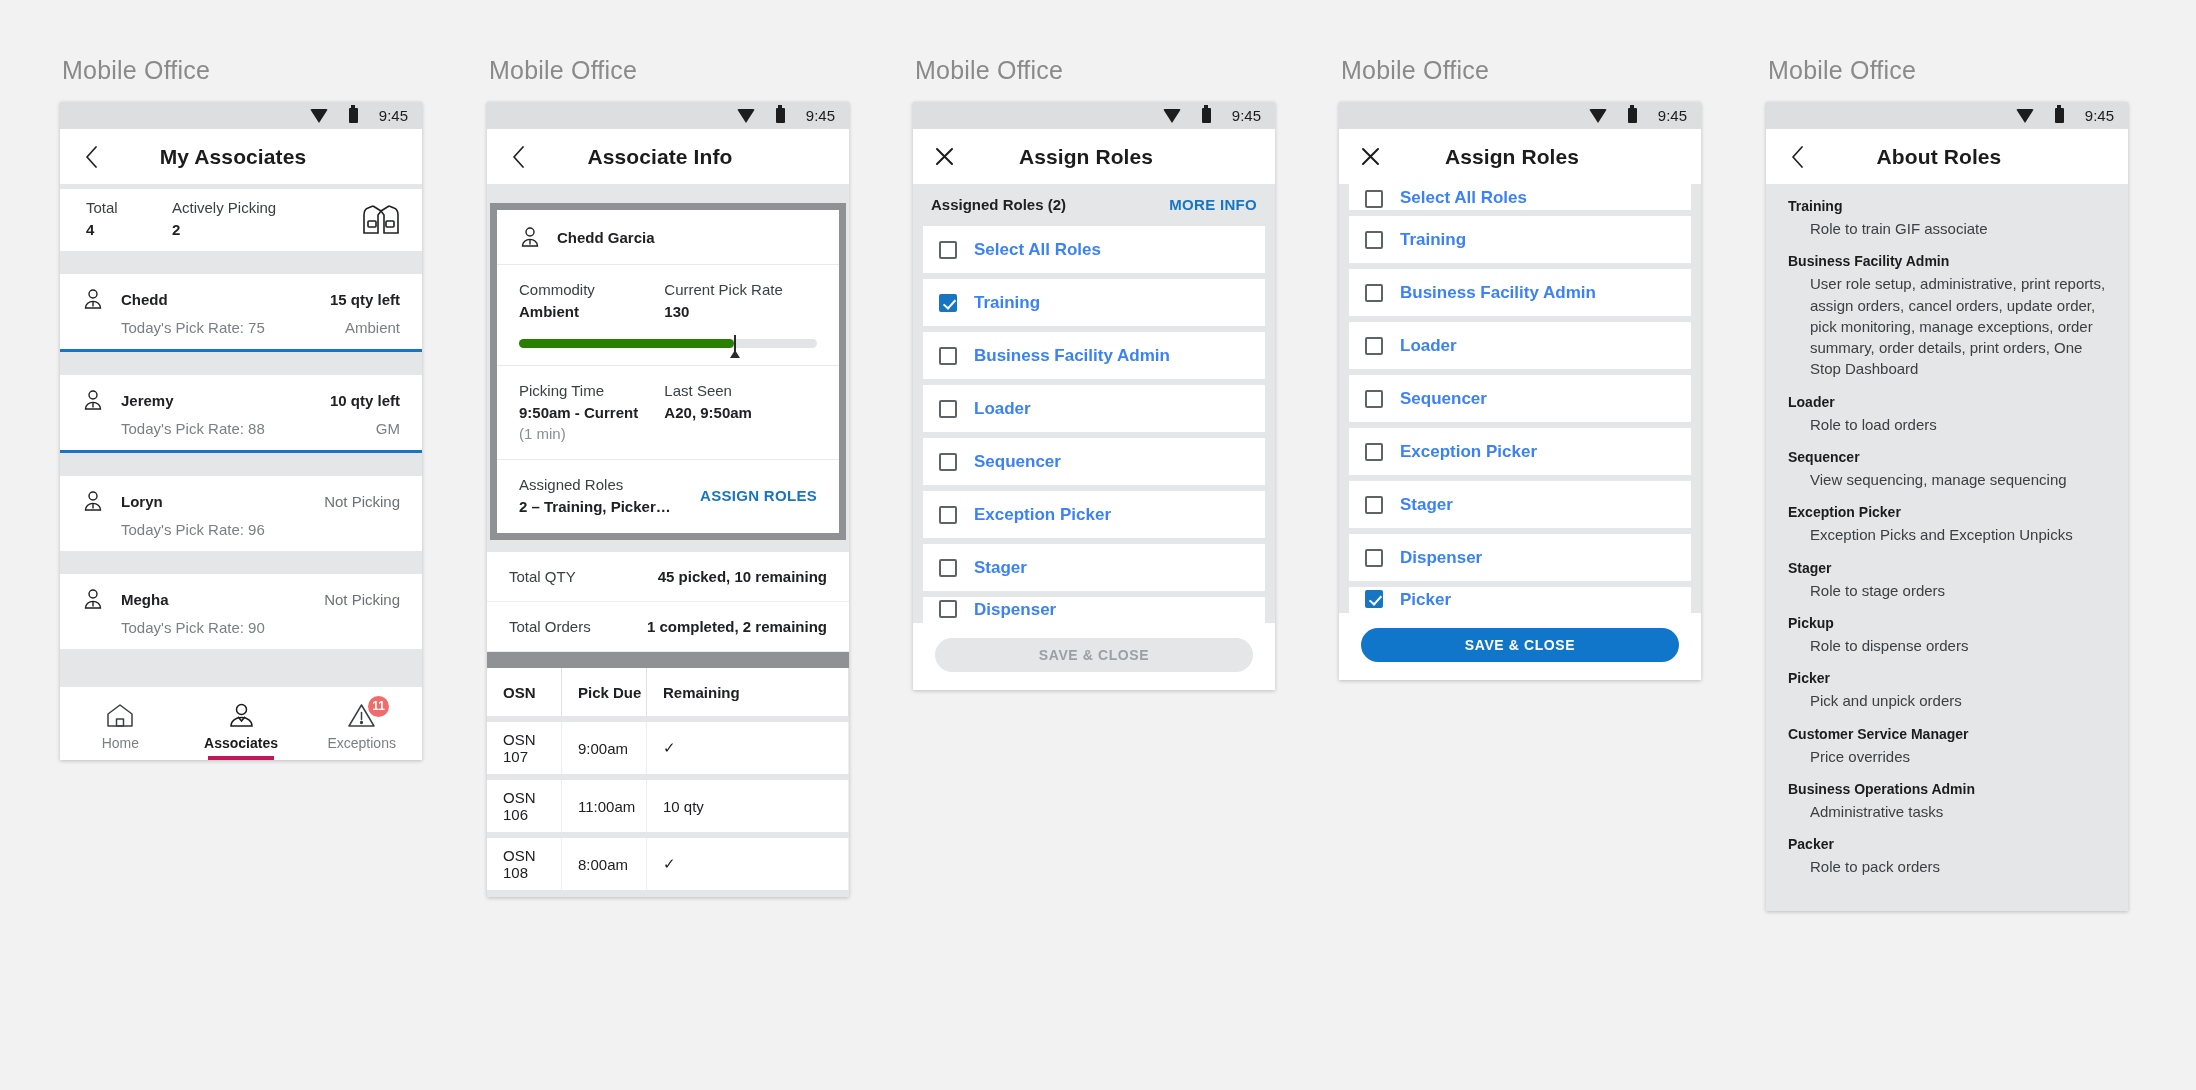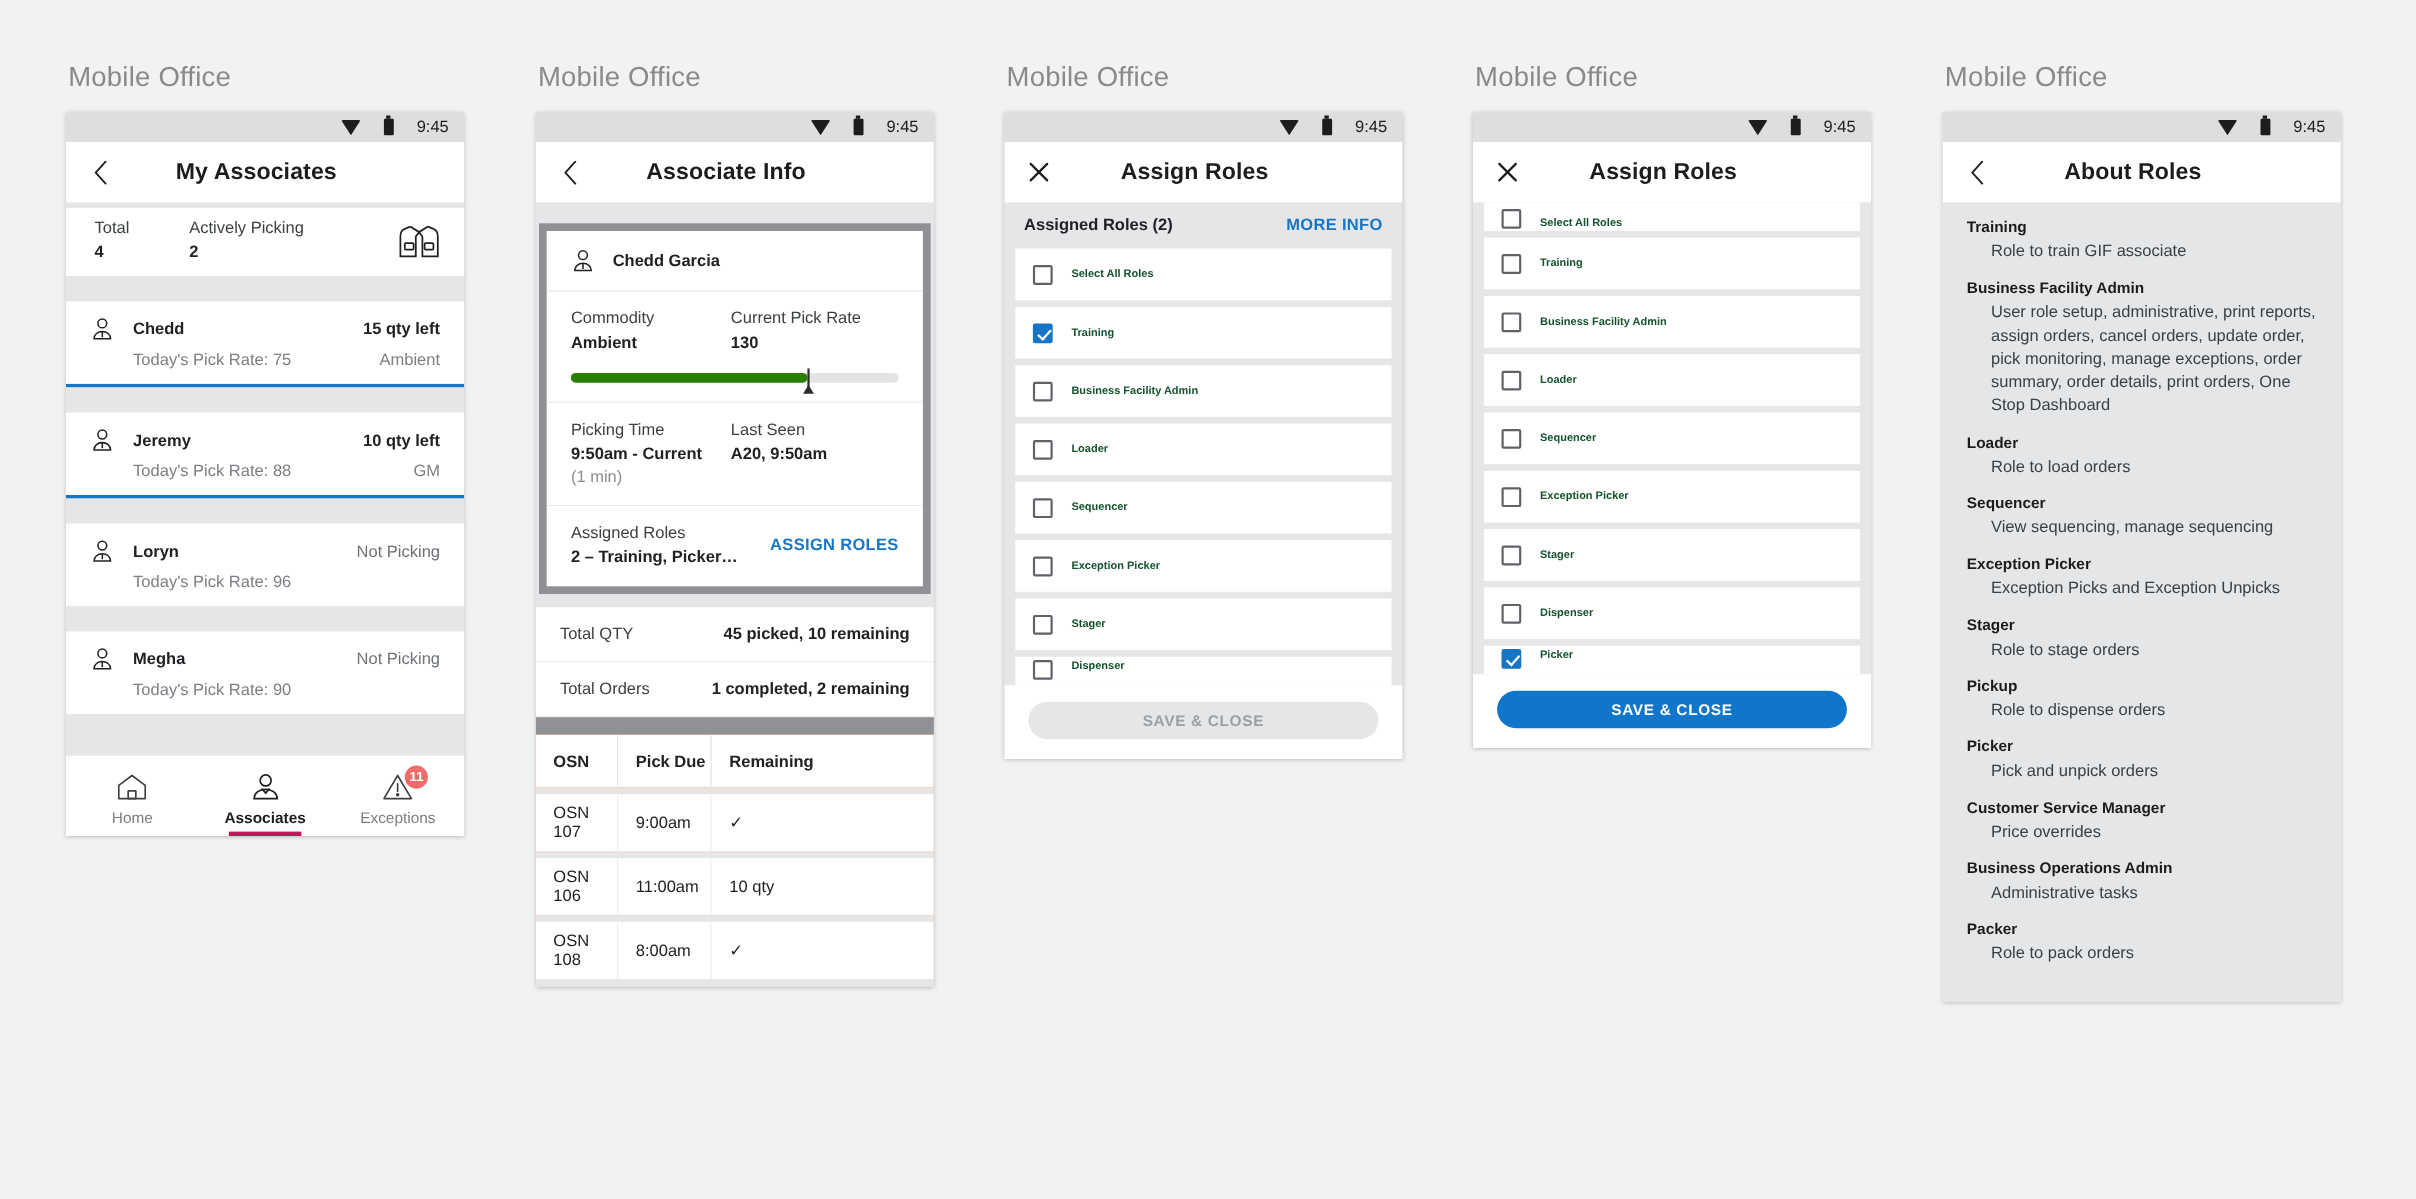--- a/index.html
+++ b/index.html
@@ -183,21 +183,21 @@
     width: 18px; height: 18px; border: 2px solid #5f6368; border-radius: 2px;
     margin-right: 17px; flex:none; background:#fff;
   }
   .cbox.on {
     background:#1776c4; border-color:#1776c4; position:relative;
   }
   .cbox.on::after {
     content:""; position:absolute; left:5px; top:1px; width:5px; height:10px;
     border:solid #fff; border-width:0 2.5px 2.5px 0; transform: rotate(42deg);
   }
-  .role-label { font-size:10px; font-weight:700; color:#14532d; }
+  .role-label { font-size:17px; font-weight:700; color:#3b82f6; }
   .ar-footer {
     background:#fff; padding: 15px 22px 18px; 
   }
   .save-btn {
     height: 34px; border-radius: 18px; display:flex; align-items:center;
     justify-content:center; font-size:14px; font-weight:700; letter-spacing:.6px;
   }
   .save-btn.disabled { background:#e4e6e8; color:#9aa0a6; }
   .save-btn.enabled  { background:#1076c9; color:#fff; }
 

